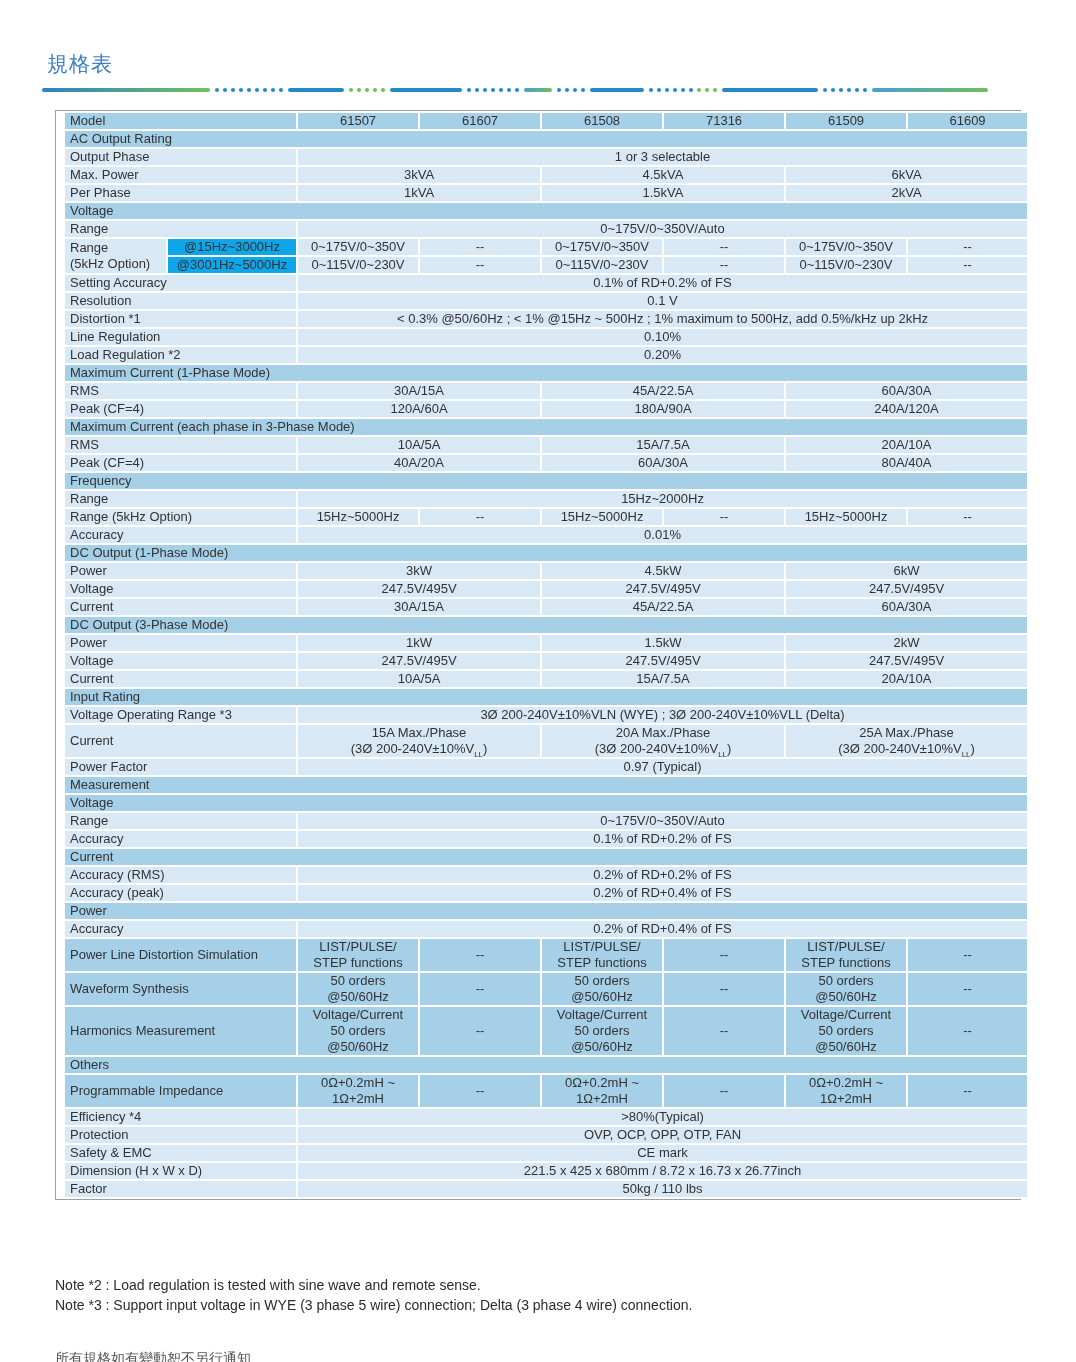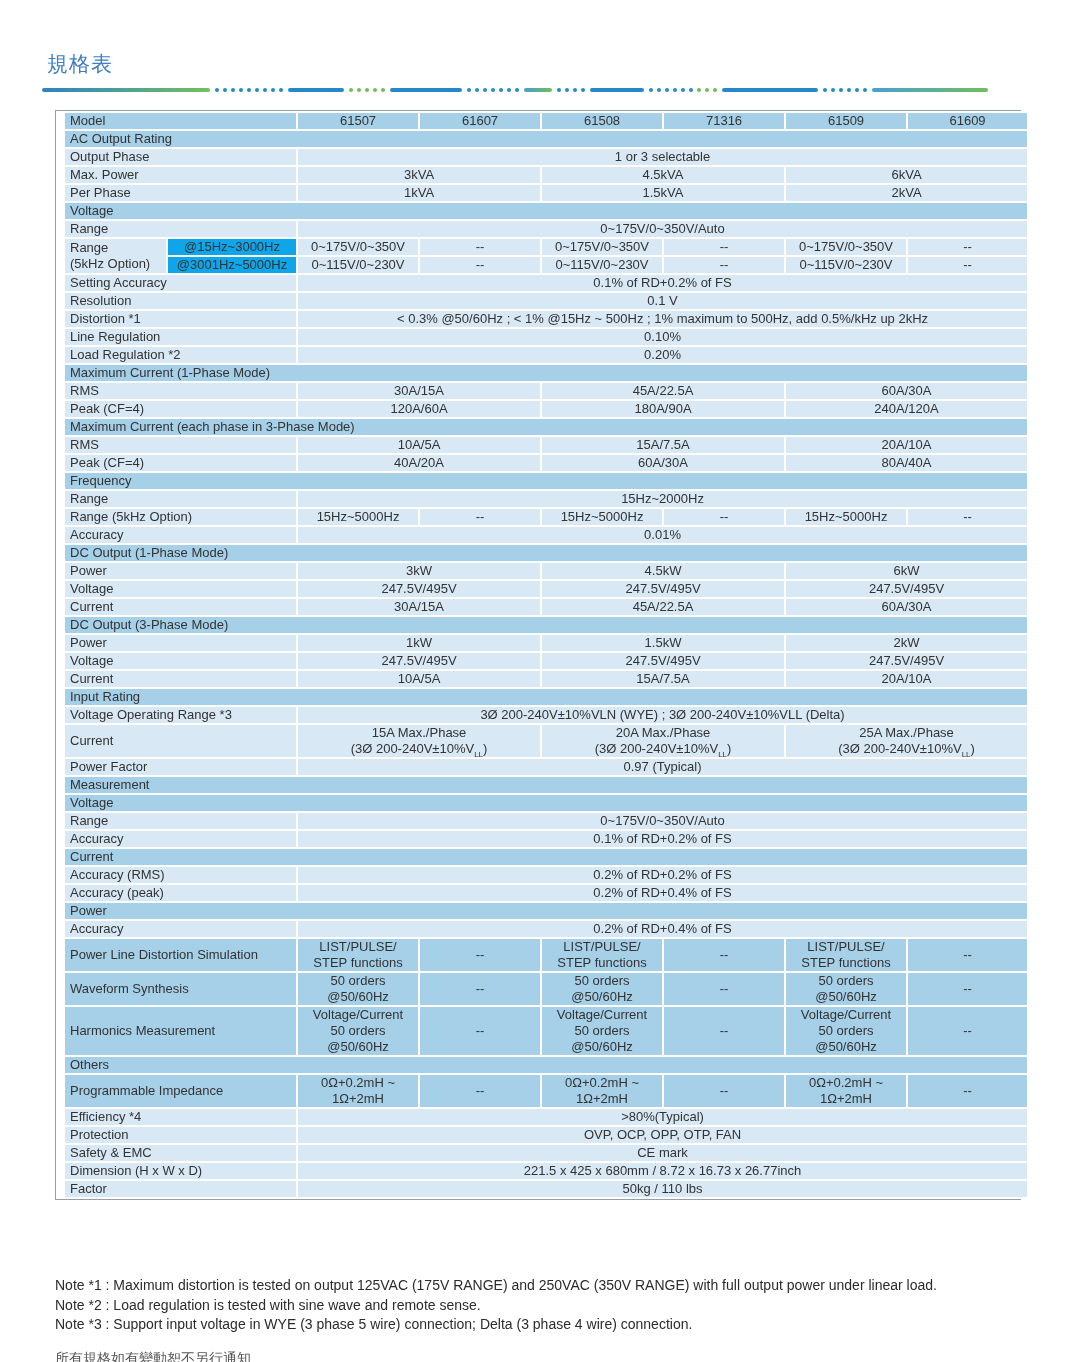--- a/index.html
+++ b/index.html
@@ -437,20 +437,19 @@
           </tr>
           <tr>
             <td class="l" colspan="2">Factor</td>
             <td class="v" colspan="6">50kg / 110 lbs</td>
           </tr>
         </tbody>
     </table>
   </div>
 
   <div class="notes">
-    <div>Note *1 : Maximum distortion is tested on output 125VAC (175V RANGE) and 250VAC (350V RANGE) with full output power under linear load.</div>
     <div>Note *2 : Load regulation is tested with sine wave and remote sense.</div>
     <div>Note *3 : Support input voltage in WYE (3 phase 5 wire) connection; Delta (3 phase 4 wire) connection.</div>
   </div>
 
   <div class="footer-note">所有規格如有變動恕不另行通知</div>
 
 </div>
 
 </body></html>

